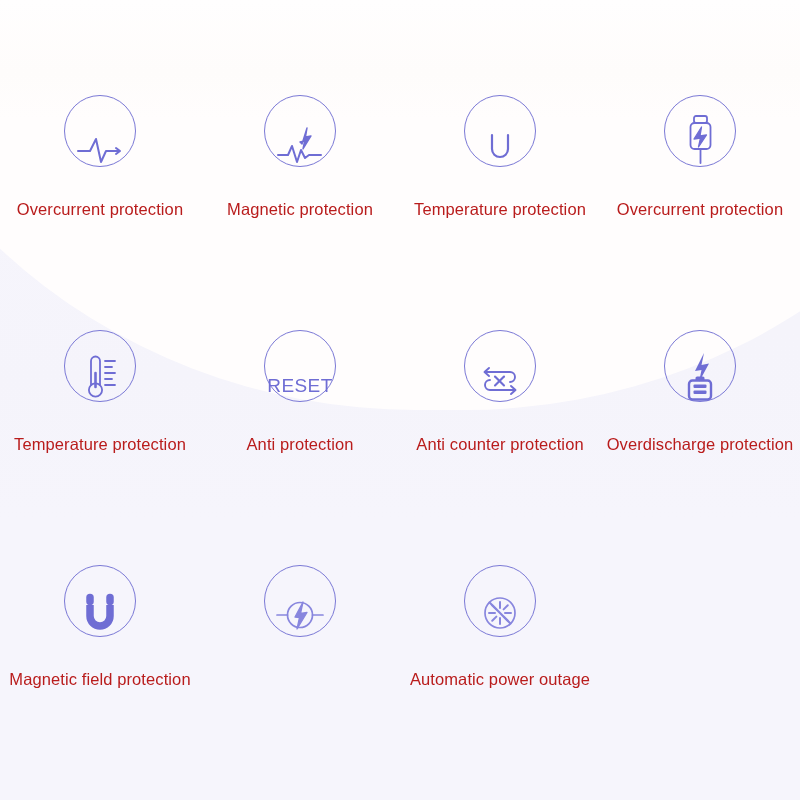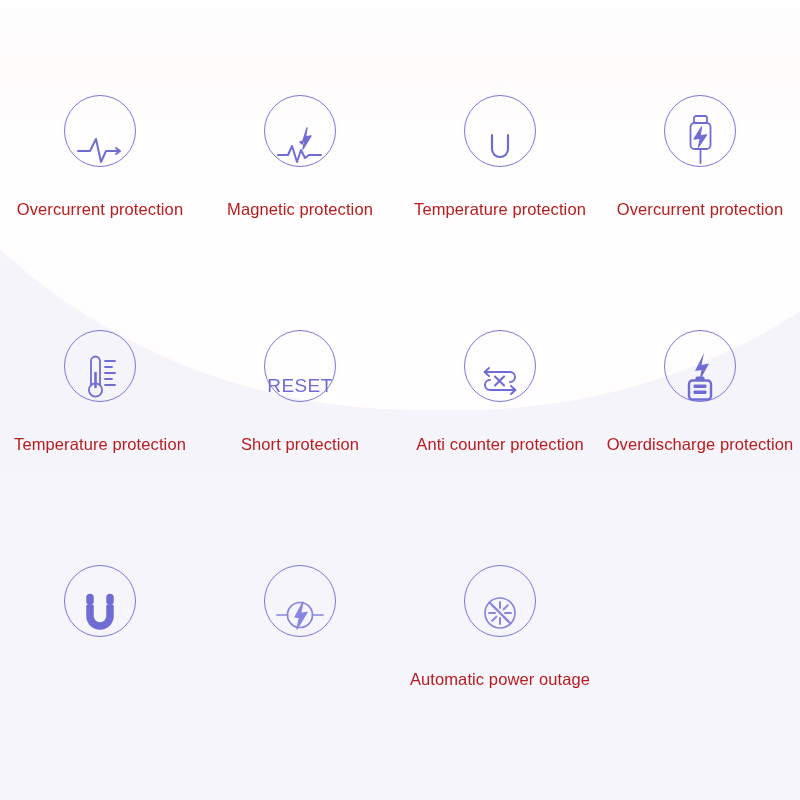--- a/index.html
+++ b/index.html
@@ -178,21 +178,21 @@
     </div>
     <div class="label">Temperature protection</div>
   </div>
 
   <div class="cell">
     <div class="icon-circle">
       <svg width="70" height="30" viewBox="0 0 70 30">
         <text x="35" y="21" text-anchor="middle" font-family="Liberation Sans, sans-serif" font-size="19" letter-spacing="0.4" fill="#6f6dd4">RESET</text>
       </svg>
     </div>
-    <div class="label">Short protection</div>
+    <div class="label">Anti protection</div>
   </div>
 
   <div class="cell">
     <div class="icon-circle">
       <svg width="48" height="40" viewBox="0 0 48 40" fill="none" stroke="#6f6dd4" stroke-width="1.9" stroke-linecap="round" stroke-linejoin="round">
         <path d="M9 11 L34 11 A5 5 0 0 1 34 21"></path>
         <path d="M13 7 L8.5 11 L13 15"></path>
         <path d="M39 29 L14 29 A5 5 0 0 1 14 19"></path>
         <path d="M35 25 L39.5 29 L35 33"></path>
         <path d="M19 15.5 L28 24.5" stroke-width="2.1"></path>
@@ -216,20 +216,21 @@
   </div>
 
   <div class="cell">
     <div class="icon-circle">
       <svg width="42" height="44" viewBox="0 0 42 44" fill="none" stroke="#6f6dd4" stroke-linecap="butt">
         <path d="M11 13 L11 24 A10 10 0 0 0 31 24 L31 13" stroke-width="7.5"></path>
         <path d="M11 5.5 L11 9.5" stroke-width="7.5" stroke-linecap="round"></path>
         <path d="M31 5.5 L31 9.5" stroke-width="7.5" stroke-linecap="round"></path>
       </svg>
     </div>
+    <div class="label">Magnetic field protection</div>
   </div>
 
   <div class="cell">
     <div class="icon-circle">
       <svg width="50" height="42" viewBox="0 0 50 42" fill="none" stroke="#8886de" stroke-width="1.7" stroke-linecap="round" stroke-linejoin="round">
         <circle cx="25" cy="21" r="12.5"></circle>
         <path d="M2 21 L12.5 21"></path>
         <path d="M37.5 21 L48 21"></path>
         <path d="M20 23 L28 8 L25.5 19.5 L32 18.5 L22 35 L24.5 23.5 Z" fill="#8886de" stroke="#8886de" stroke-width="1.3"></path>
       </svg>

